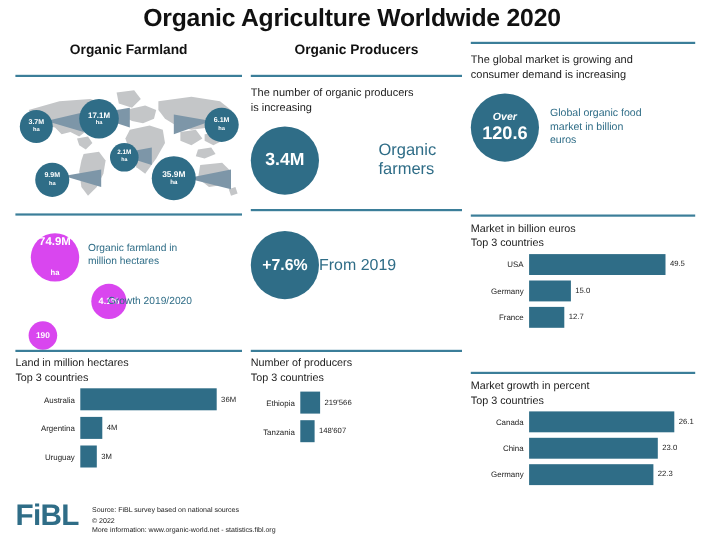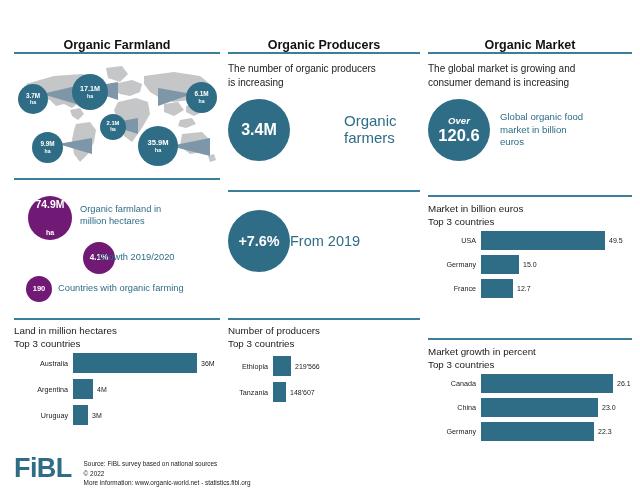--- a/index.html
+++ b/index.html
@@ -23,42 +23,42 @@
 
   
   .col{position:absolute;top:38px;}
   .col-1{left:14px;width:206px;}
   .col-2{left:228px;width:192px;}
   .col-3{left:428px;width:204px;}
 
   .col-head{
     text-align:center;
     font-size:12.5px;font-weight:bold;color:#111;
-    padding-bottom:0;
+    padding-bottom:16px;
   }
   .rule{height:2px;background:#3b7e99;width:100%;}
   .rule-thin{height:2px;background:#3b7e99;width:100%;}
 
   
   .mapwrap{position:relative;width:206px;height:112px;margin-top:4px;}
   .mapsvg{position:absolute;left:0;top:0;}
   .bub{
     position:absolute;border-radius:50%;
     background:#2f6d87;color:#fff;
     display:flex;flex-direction:column;align-items:center;justify-content:center;
     font-weight:bold;line-height:1.0;text-align:center;
   }
   .bub .v{font-size:6.4px;}
   .bub .u{font-size:5.2px;font-weight:bold;margin-top:1px;}
 
   
   .statblock{margin-top:10px;position:relative;height:96px;}
   .circ{
     position:absolute;border-radius:50%;
-    background:#701a75;color:#fff;
+    background:#d946ef;color:#fff;
     display:flex;flex-direction:column;align-items:center;justify-content:center;
     font-weight:bold;line-height:1.0;text-align:center;gap:17px;
   }
   .statlabel{
     position:absolute;color:#2f6d87;font-size:9.3px;line-height:1.25;
   }
 
   
   .chartblock{position:absolute;}
   .chart-title{
@@ -93,20 +93,21 @@
     font-size:27px;font-weight:bold;color:#2f6d87;
     letter-spacing:-0.6px;line-height:1;flex:0 0 auto;padding-right:12px;
   }
   .src{font-size:6.4px;line-height:1.52;color:#1b1b1b;padding-top:4px;}
 </style>
 </head>
 <body>
 
 <div class="page">
 
+  <div class="title">Organic Agriculture Worldwide 2020</div>
 
   <div class="col col-1">
     <div class="col-head">Organic Farmland</div>
     <div class="rule"></div>
 
     <div class="mapwrap">
       <svg class="mapsvg" width="206" height="112" viewBox="0 0 206 112">
         <g fill="#c4c6c8">
 
           <path d="M12,26 L40,18 L68,16 L86,22 L92,30 L84,38 L74,36 L66,44 L58,50 L50,46 L42,48 L36,42 L26,40 L18,34 Z"></path>
@@ -182,21 +183,20 @@
 million hectares</div>
 
       <div class="circ" style="left:42px;top:52px;width:32px;height:32px;margin-left:27px;">
         <span style="font-size:8.2px">4.1%</span>
       </div>
       <div class="statlabel" style="left:84px;top:62px;width:130px;">Growth 2019/2020</div>
 
       <div class="circ" style="left:12px;top:86px;width:26px;height:26px;">
         <span style="font-size:7.6px">190</span>
       </div>
-      <div class="statlabel" style="left:44px;top:93px;width:170px;">Countries with organic farming</div>
     </div>
   </div>
 
   <div class="chartblock" style="left:14px;top:318px;width:210px;">
     <div class="rule-thin" style="margin-bottom:5px;width:206px;"></div>
     <div class="chart-title">Land in million hectares
 Top 3 countries</div>
     <div class="bars">
       <div class="barrow">
         <span class="barname" style="width:54px">Australia</span>
@@ -254,21 +254,20 @@
       </div>
       <div class="barrow" style="margin-top:6px">
         <span class="barname" style="width:40px">Tanzania</span>
         <span class="bar" style="width:13px;height:20px;"></span>
         <span class="barval">148'607</span>
       </div>
     </div>
   </div>
 
   <div class="col col-3">
-    <div class="col-head">Organic Market</div>
     <div class="rule"></div>
 
     <div class="lead" style="white-space:pre-line;margin-top:8px;">The global market is growing and
 consumer demand is increasing</div>
 
     <div style="display:flex;align-items:center;margin-top:10px;">
       <div class="bigcirc" style="width:62px;height:62px;">
         <span style="font-size:9.6px;font-weight:bold;font-style:italic;">Over</span>
         <span style="font-size:16.5px;margin-top:1px;">120.6</span>
       </div>

